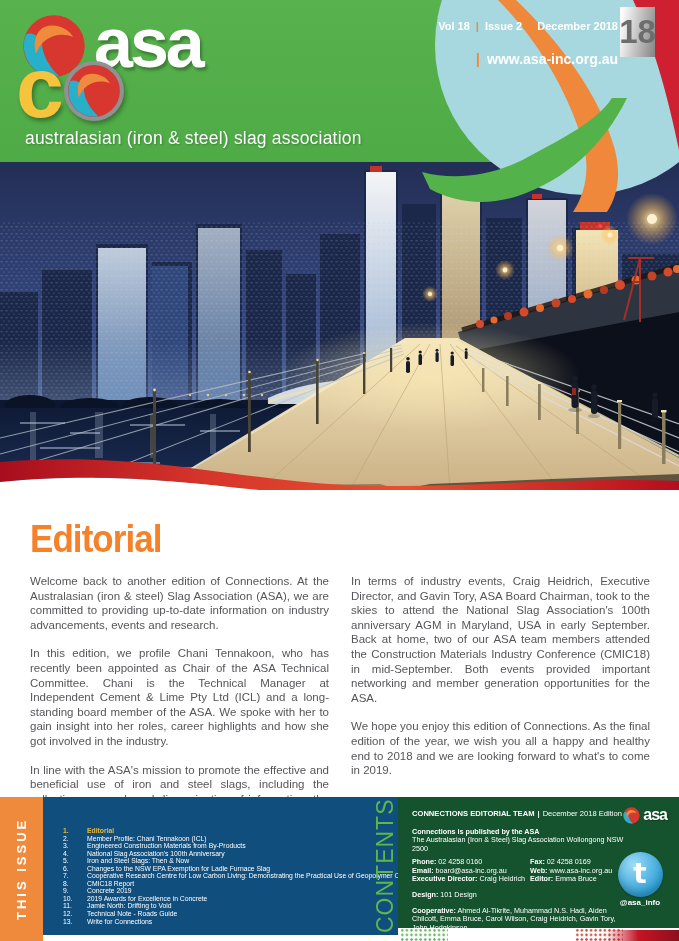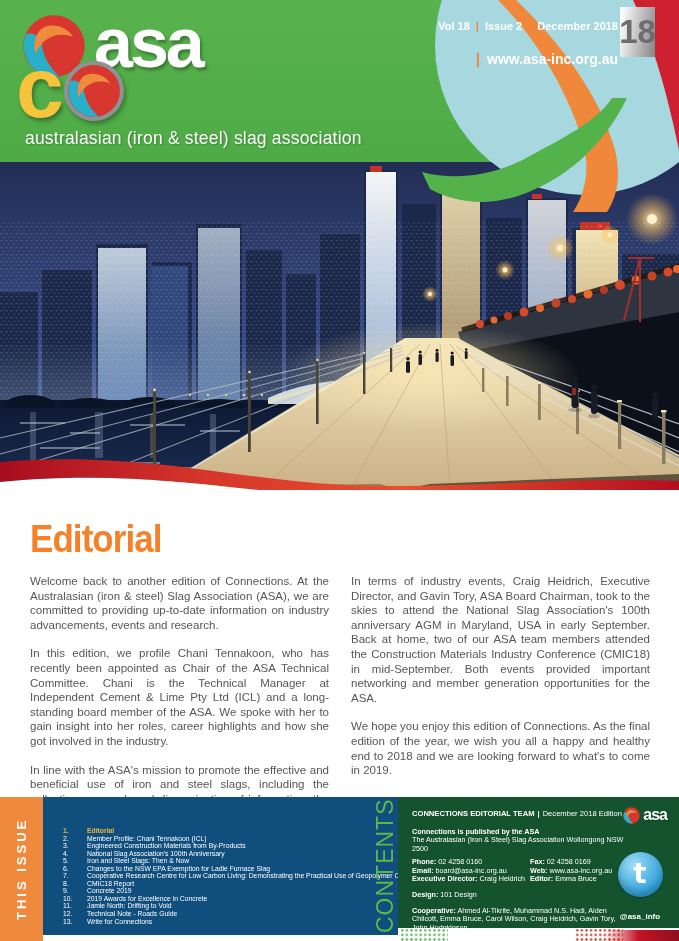--- a/index.html
+++ b/index.html
@@ -74,21 +74,21 @@
   .circ{margin-top:1px;}
   .mini-logo{position:absolute;right:12px;top:10px;display:flex;align-items:center;gap:3px;}
   .mini-logo .mtxt{color:#fff;font-weight:bold;font-size:16px;letter-spacing:-1px;
                    text-shadow:1px 1px 1px rgba(0,0,0,.25);}
   .twitter{position:absolute;right:10px;top:55px;width:58px;text-align:center;}
   .tw-circle{width:45px;height:45px;border-radius:50%;margin:0 auto;
              background:radial-gradient(circle at 35% 28%,#9ddcf7,#2D9FD6 72%);
              box-shadow:inset 0 -5px 7px rgba(0,0,0,.18),0 1px 2px rgba(0,0,0,.25);
              display:flex;align-items:center;justify-content:center;
              color:#fff;font-weight:bold;font-size:28px;font-family:"DejaVu Sans",sans-serif;}
-  .tw-handle{margin-top:16px;font-size:8px;font-weight:bold;color:#fff;}
+  .tw-handle{margin-top:2px;font-size:8px;font-weight:bold;color:#fff;}
   .bottom-strip{position:absolute;left:398px;top:131px;width:281px;height:13px;background:#fff;}
   .red-bar{position:absolute;right:0;top:2px;width:74px;height:11px;
            background:linear-gradient(to right,rgba(196,20,37,0),#C41425 45%,#8E0F1C);}
   .dots{position:absolute;top:0;width:48px;height:13px;
         background-image:radial-gradient(circle,currentColor 1.1px,transparent 1.4px);
         background-size:4.6px 4.6px;opacity:.85;}
   .dots-left{left:2px;color:#4FAE49;}
   .dots-right{right:56px;color:#C03322;}
 </style>
 </head>

